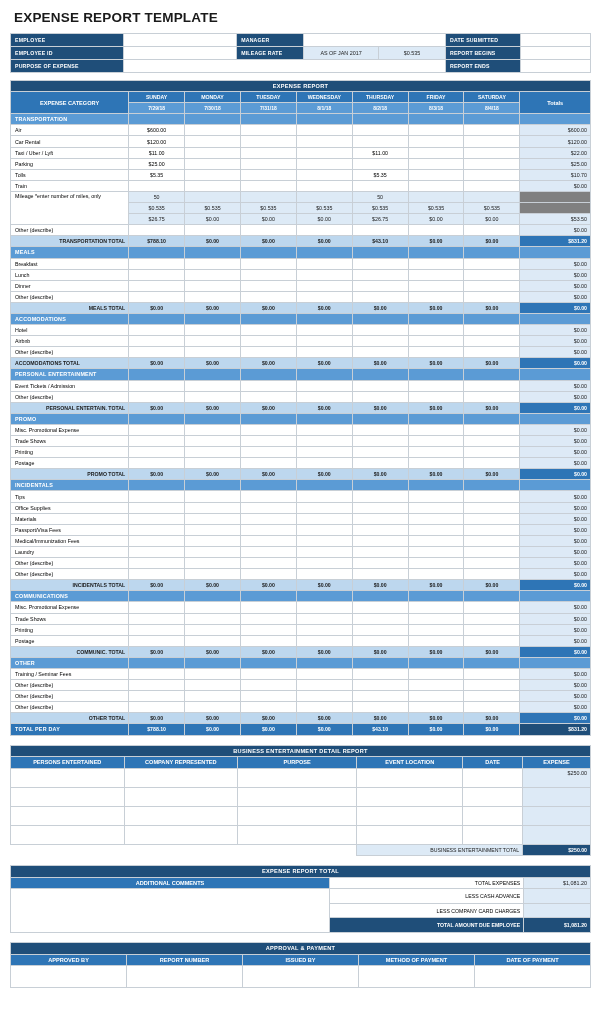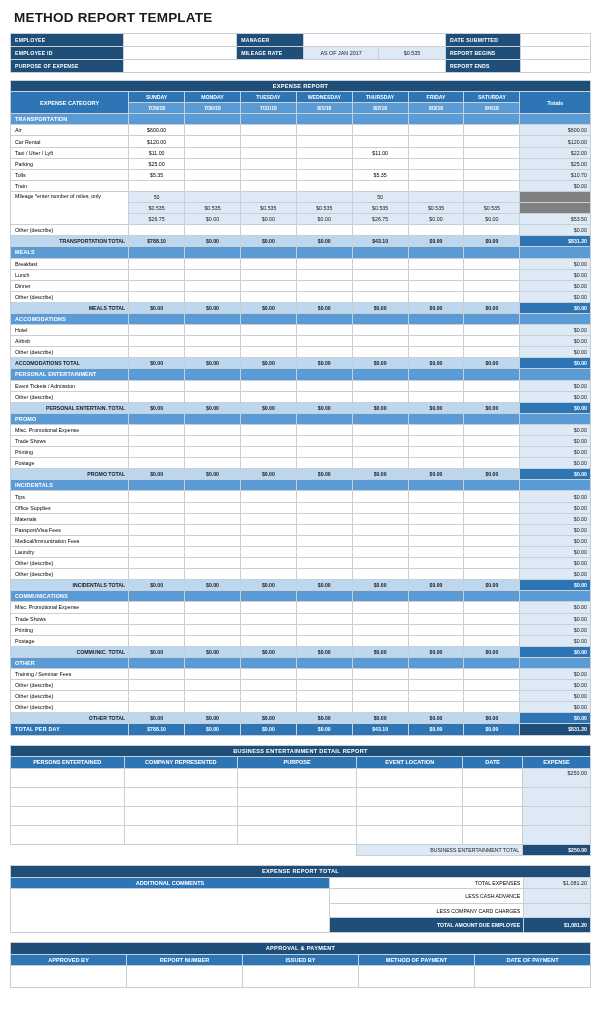--- a/index.html
+++ b/index.html
@@ -70,21 +70,21 @@
 
   
   .bed td, .ert td, .ap td { height: 11.5px; }
   .bed .tallrow td { height: 19px; }
   .ert .commentbox { height: 44px; vertical-align: top; }
   .ap .blank { height: 22px; }
 </style>
 </head>
 <body>
 
-<div class="page-title">METHOD REPORT TEMPLATE</div>
+<div class="page-title">EXPENSE REPORT TEMPLATE</div>
 
 <table class="info">
   <colgroup>
     <col style="width:19.5%">
       <col style="width:19.5%">
     <col style="width:11.5%">
       <col style="width:13%">
       <col style="width:11.5%">
     <col style="width:13%">
       <col style="width:12%">

